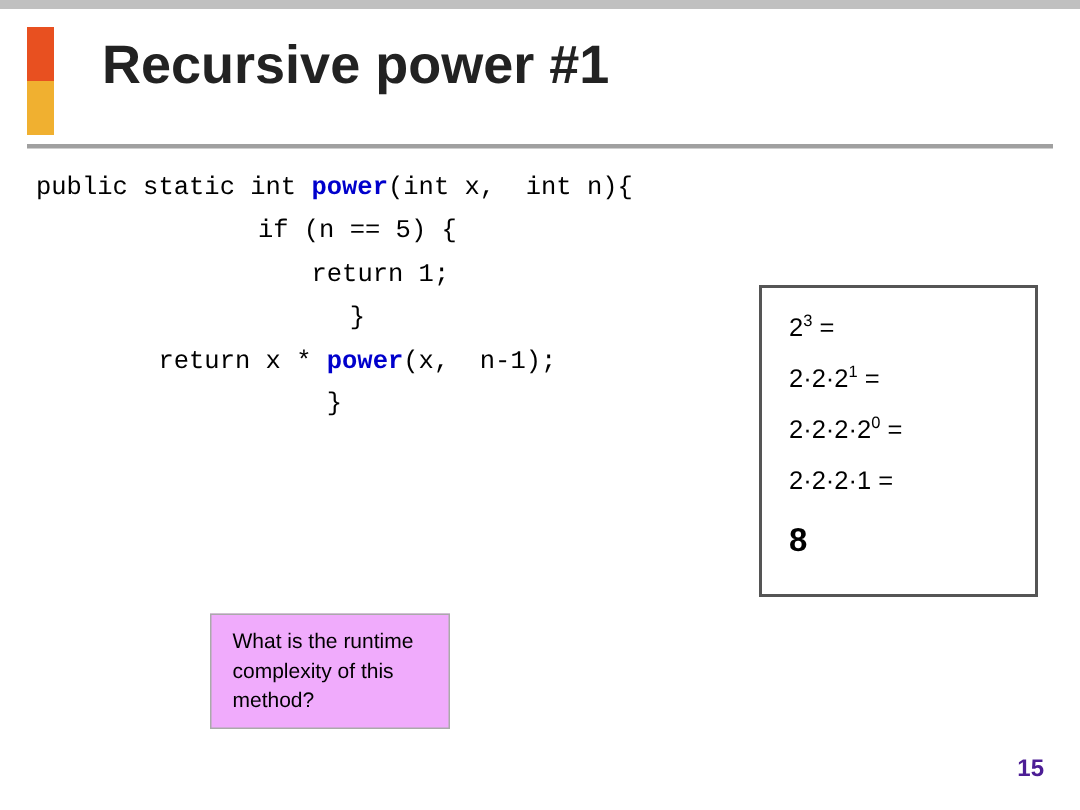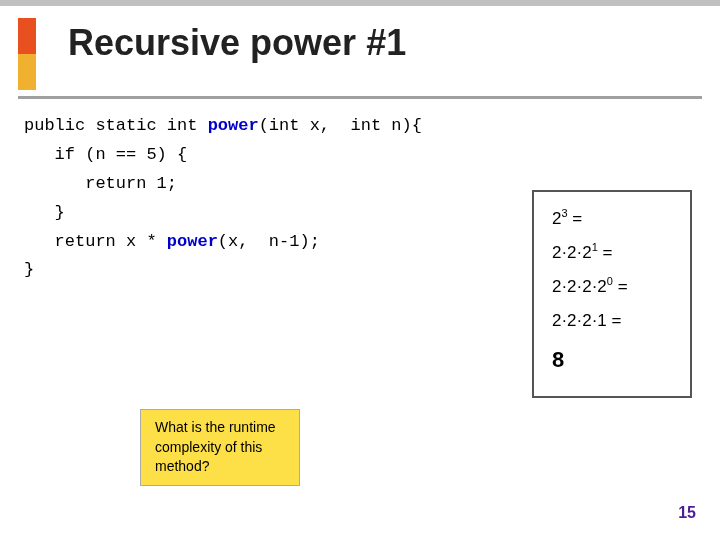--- a/index.html
+++ b/index.html
@@ -70,37 +70,38 @@
       left: 24px;
       font-family: 'Courier New', Courier, monospace;
       font-size: 17px;
       color: #000;
       line-height: 1.7;
     }
 
     .code-line {
       display: block;
       white-space: pre;
+      text-align: center;
     }
 
     .code-keyword {
       color: #000;
     }
 
     .code-highlight {
       color: #0000cc;
       font-weight: bold;
     }
 
     
     .math-box {
       position: absolute;
       top: 190px;
       right: 28px;
-      width: 160px;
+      width: 186px;
       border: 2px solid #555;
       padding: 10px 18px 14px 18px;
       font-size: 17px;
       line-height: 2;
       color: #000;
       background: #fff;
     }
 
     .math-line {
       display: block;
@@ -114,21 +115,21 @@
     .math-bold {
       font-size: 22px;
       font-weight: bold;
     }
 
     
     .tooltip-box {
       position: absolute;
       bottom: 54px;
       left: 140px;
-      background: #fde047;
+      background: #f0abfc;
       border: 1px solid #aaa;
       padding: 8px 14px;
       font-size: 14px;
       color: #000;
       max-width: 160px;
       line-height: 1.4;
     }
 
     
     .page-number {

